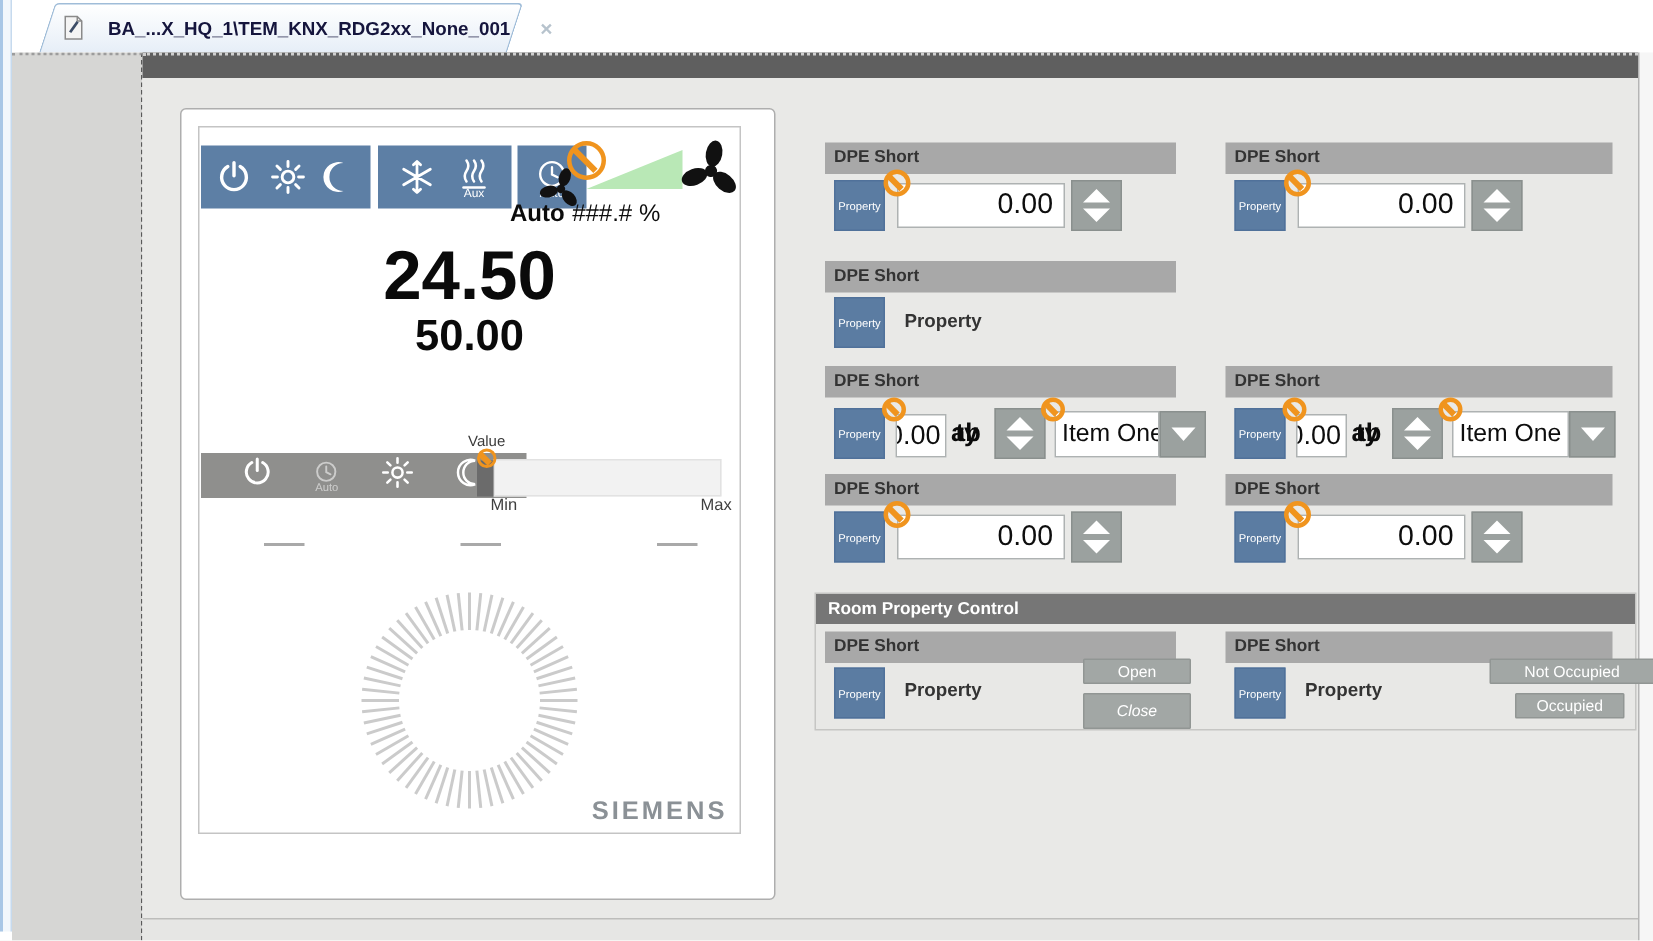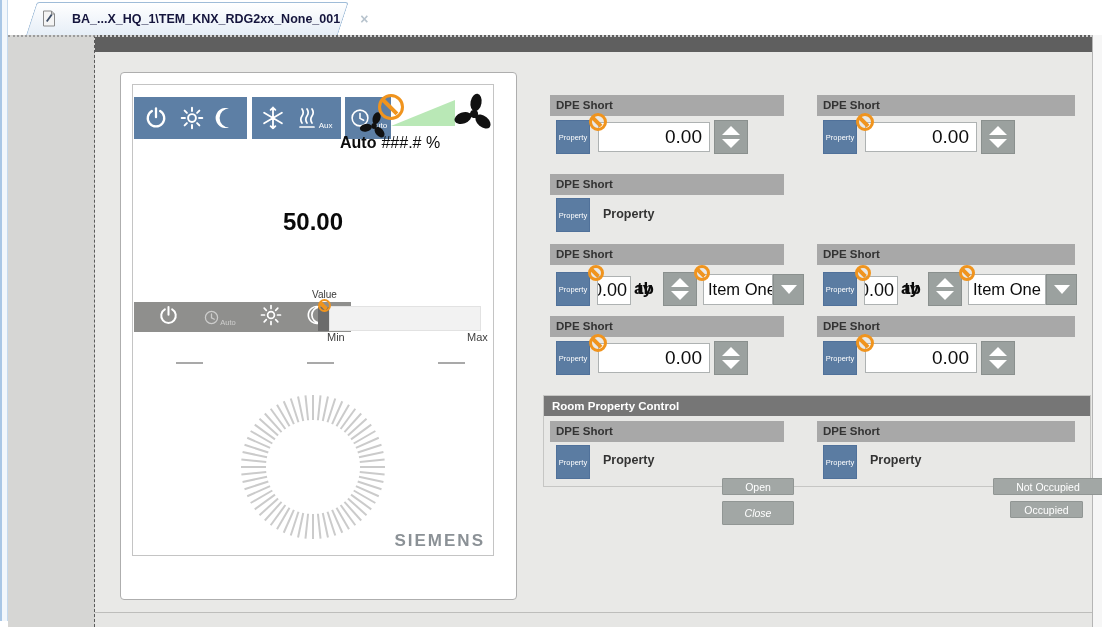--- a/index.html
+++ b/index.html
@@ -24,27 +24,27 @@
   .canvas{left:95px;top:52px;width:997px;height:560px;background:#e9e9e7;}
   .right-margin{left:1092px;top:35px;width:10px;height:592px;background:#f6f6f6;border-left:1px solid #b5b5b5;}
   .bottom-strip{left:95px;top:612px;width:997px;height:15px;background:#e6e6e4;border-top:1px solid #bdbdbb;}
 
   
   .fp-outer{left:120px;top:72px;width:397px;height:528px;background:#ffffff;
             border:1px solid #aeaeae;border-radius:4px;}
   .fp-inner{left:132px;top:84px;width:362px;height:472px;background:#ffffff;border:1px solid #c4c4c4;}
   .icon-block{background:#5d7fa5;display:flex;align-items:center;justify-content:space-evenly;}
   .icon-block svg{display:block;}
-  .icon-cell{position:relative;display:flex;flex-direction:row;align-items:flex-end;}
+  .icon-cell{position:relative;display:flex;flex-direction:column;align-items:center;}
   .icon-sub{font-size:8px;color:#ffffff;line-height:7px;margin-top:-2px;}
   .gray-block{background:#8f8f8d;display:flex;align-items:center;justify-content:space-evenly;}
   .fan-line{display:flex;align-items:baseline;gap:5px;font-size:16px;color:#0c0c0c;}
   .fan-auto{font-weight:bold;}
   .temp-big{left:132px;top:156px;width:362px;text-align:center;font-size:46px;font-weight:bold;color:#0a0a0a;}
-  .temp-small{left:132px;top:208px;width:362px;text-align:center;font-size:24px;font-weight:bold;color:#0a0a0a;}
+  .temp-small{left:132px;top:208px;width:362px;text-align:center;font-size:29px;font-weight:bold;color:#0a0a0a;}
   .ramp{width:0;height:0;border-left:64px solid transparent;border-bottom:26px solid #b9e8b6;}
   .slider-label{font-size:10px;color:#3a3a3a;}
   .slider-track{background:#f2f2f2;border:1px solid #e2e2e2;}
   .slider-handle{background:#6b6b6b;}
   .minmax{font-size:11px;color:#3f3f3f;}
   .dash{height:2px;background:#a9a9a9;}
   .siemens{font-size:17px;font-weight:bold;letter-spacing:2px;color:#8b9196;}
 
   
   .noent{border-radius:50%;border:3px solid #f0941e;background:rgba(255,255,255,0.0);}
@@ -68,21 +68,21 @@
         align-items:center;justify-content:center;gap:4px;padding:0;cursor:pointer;}
   .tri-up{width:0;height:0;border-left:9px solid transparent;border-right:9px solid transparent;
           border-bottom:9px solid #ffffff;}
   .tri-down{width:0;height:0;border-left:9px solid transparent;border-right:9px solid transparent;
             border-top:9px solid #ffffff;}
   .combo-arrow{background:#9ba19f;border:1px solid #8a908e;display:flex;align-items:center;
                justify-content:center;padding:0;cursor:pointer;}
   .combo-arrow .tri-down{border-left-width:8px;border-right-width:8px;border-top-width:9px;}
   .prop-text{font-size:12.5px;font-weight:600;color:#333333;}
   .gbtn{background:#a2a7a5;border:1px solid #919694;color:#ffffff;font-size:10.5px;
-        display:flex;align-items:center;justify-content:center;padding:0;cursor:pointer;border-radius:1px;margin-top:39px;}
+        display:flex;align-items:center;justify-content:center;padding:0;cursor:pointer;border-radius:1px;}
   .smudge{position:absolute;width:28px;height:20px;font-size:17px;font-weight:bold;color:#0b0b0b;}
   .smudge span{position:absolute;top:0;}
   .smudge .s1{left:0;}
   .smudge .s2{left:3px;}
   #dial-ticks line{stroke:#cbcbcb;stroke-width:2;}
 </style>
 </head>
 <body>
 
 <div id="app">
@@ -186,20 +186,21 @@
           </g>
           <circle cx="12" cy="12" r="2.2"></circle>
         </g>
       </svg>
   </span>
   <div class="abs fan-line" style="left:340px;top:134px;">
     <span class="fan-auto">Auto</span>
     <span>###.# %</span>
   </div>
 
+  <div class="abs temp-big">24.50</div>
   <div class="abs temp-small">50.00</div>
 
   <div class="abs gray-block" style="left:134px;top:302px;width:217px;height:30px;">
     <span><svg width="23" height="23" viewBox="0 0 24 24" fill="none" stroke="#fff" stroke-width="2.1" stroke-linecap="round">
           <path d="M12 3.2v8"></path>
           <path d="M8.2 5.6a7.6 7.6 0 1 0 7.6 0"></path>
         </svg></span>
     <span class="icon-cell" style="opacity:.55;">
       <svg width="17" height="17" viewBox="0 0 24 24" fill="none" stroke="#fff" stroke-width="1.8" stroke-linecap="round">
           <circle cx="12" cy="12" r="8.6"></circle>

